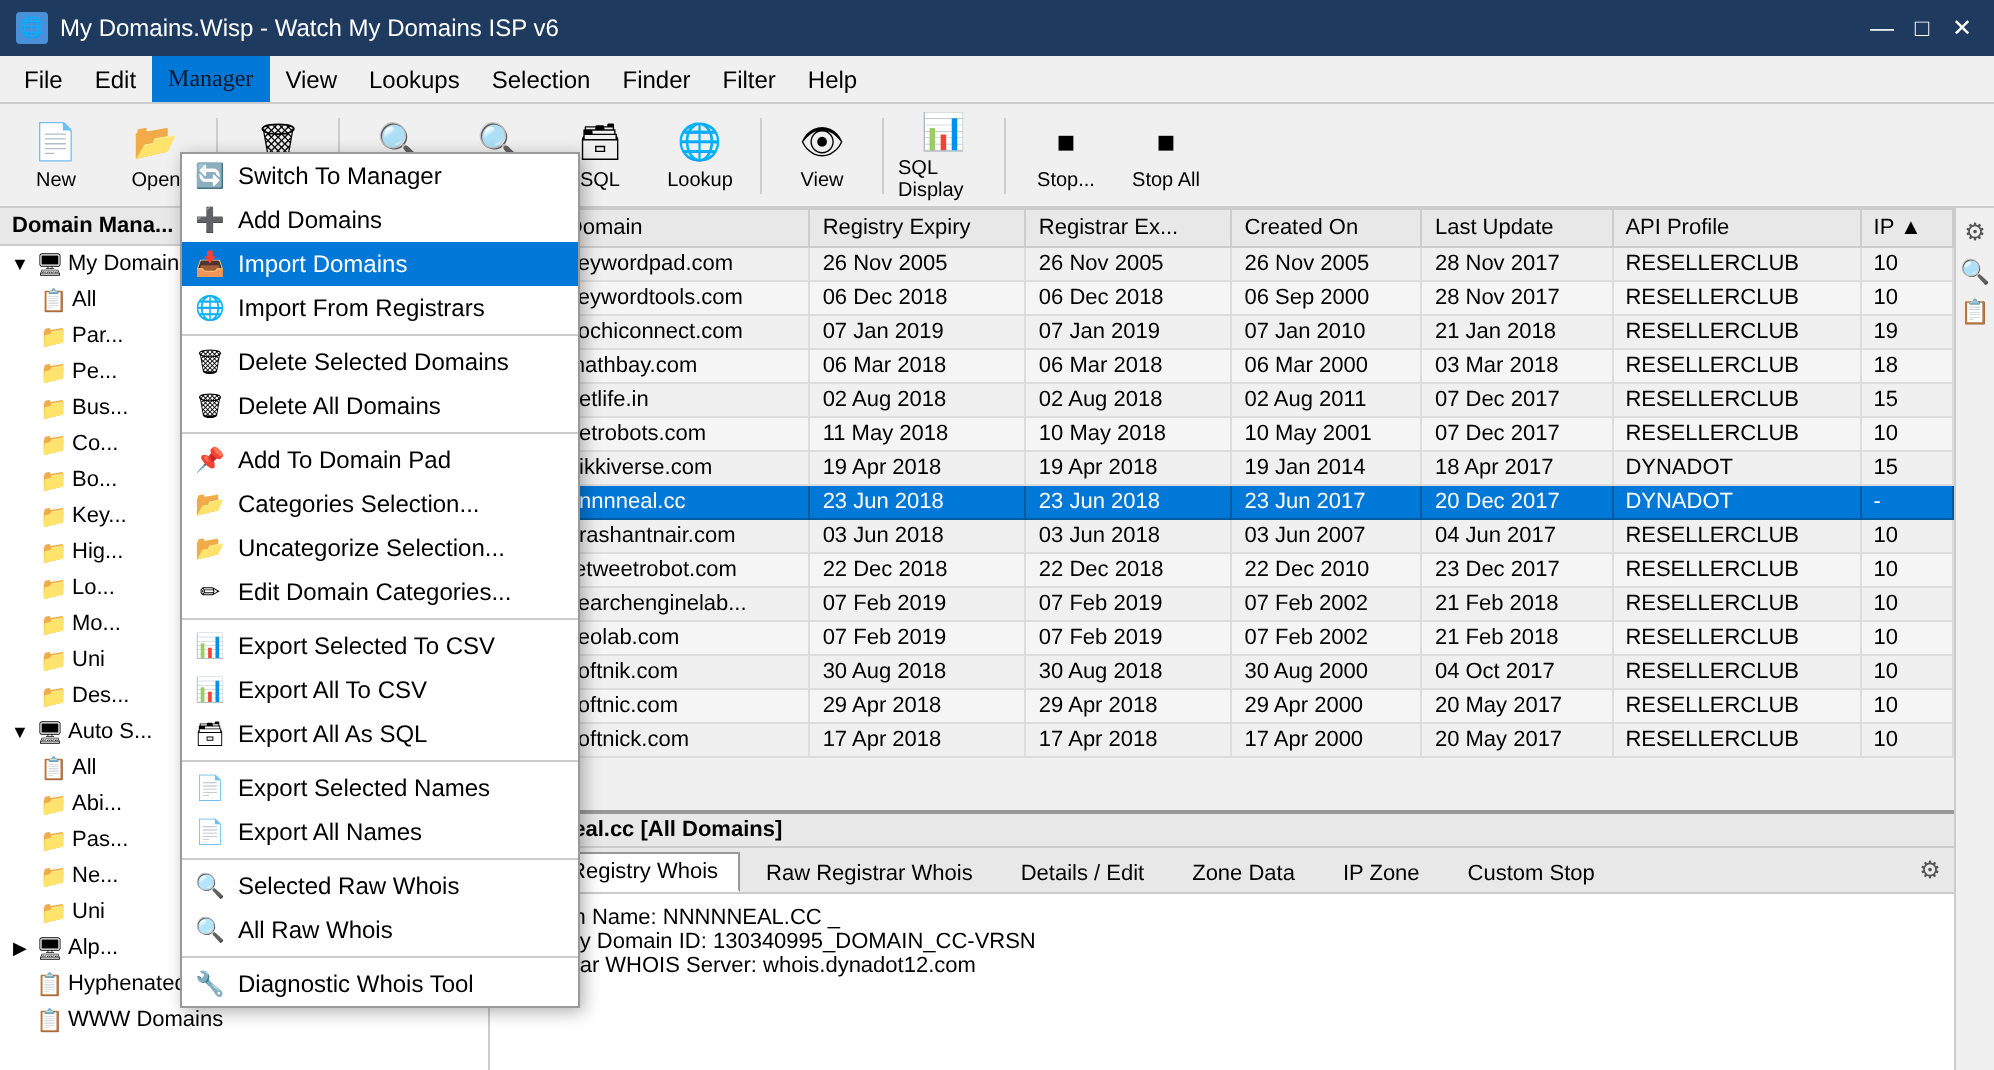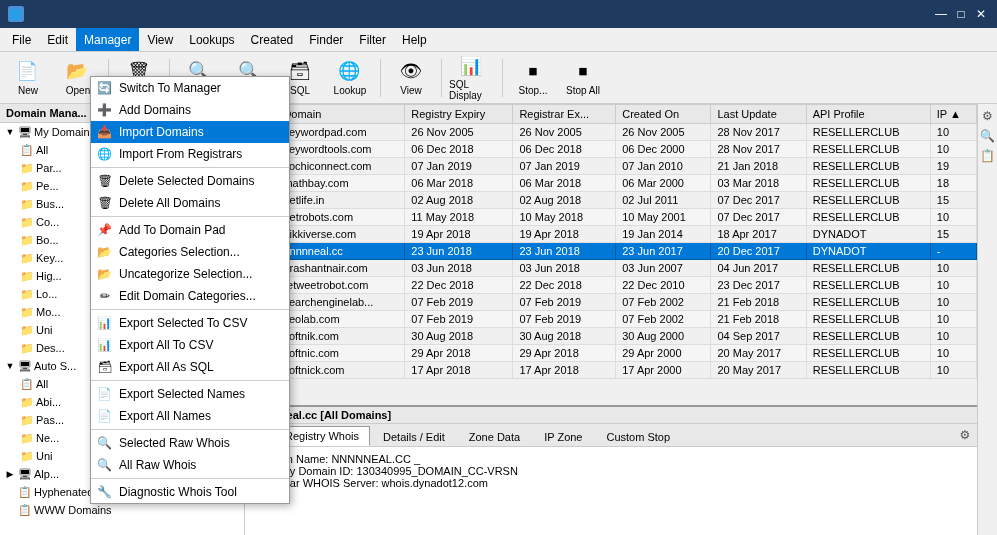--- a/index.html
+++ b/index.html
@@ -30,21 +30,21 @@
       padding: 0 4px;
     }
     .menu-item {
       padding: 0 8px;
       cursor: pointer;
       height: 100%;
       display: flex;
       align-items: center;
       font-size: 12px;
     }
-    .menu-item:hover, .menu-item.active { background: #0078d7; color: #ffffff; }
+    .menu-item:hover, .menu-item.active { background: #0078d7; color: #0f172a; font-family: Liberation Serif, serif; }
 
     
     .toolbar {
       background: #f0f0f0;
       height: 52px;
       display: flex;
       align-items: center;
       border-bottom: 1px solid #ccc;
       padding: 0 4px;
       gap: 2px;
@@ -221,35 +221,36 @@
       font-size: 11px;
       font-weight: bold;
     }
   </style>
 </head>
 <body>
 
 <div class="titlebar">
   <div class="titlebar-left">
     <div class="titlebar-icon">🌐</div>
+    <span>My Domains.Wisp - Watch My Domains ISP v6</span>
   </div>
   <div class="titlebar-controls">
     <button class="titlebar-btn">—</button>
     <button class="titlebar-btn">□</button>
     <button class="titlebar-btn">✕</button>
   </div>
 </div>
 
 <div class="menubar">
   <div class="menu-item">File</div>
   <div class="menu-item">Edit</div>
   <div class="menu-item active">Manager</div>
   <div class="menu-item">View</div>
   <div class="menu-item">Lookups</div>
-  <div class="menu-item">Created</div>
+  <div class="menu-item">Selection</div>
   <div class="menu-item">Finder</div>
   <div class="menu-item">Filter</div>
   <div class="menu-item">Help</div>
 </div>
 
 <div class="toolbar">
   <div class="toolbar-btn">
     <div class="toolbar-icon">📄</div>
     <span>New</span>
   </div>
@@ -424,21 +425,21 @@
               <td>26 Nov 2005</td>
               <td>28 Nov 2017</td>
               <td>RESELLERCLUB</td>
               <td>10</td>
             </tr>
             <tr>
               <td>23</td>
               <td>keywordtools.com</td>
               <td>06 Dec 2018</td>
               <td>06 Dec 2018</td>
-              <td>06 Dec 2000</td>
+              <td>06 Sep 2000</td>
               <td>28 Nov 2017</td>
               <td>RESELLERCLUB</td>
               <td>10</td>
             </tr>
             <tr>
               <td>24</td>
               <td>kochiconnect.com</td>
               <td>07 Jan 2019</td>
               <td>07 Jan 2019</td>
               <td>07 Jan 2010</td>
@@ -454,21 +455,21 @@
               <td>06 Mar 2000</td>
               <td>03 Mar 2018</td>
               <td>RESELLERCLUB</td>
               <td>18</td>
             </tr>
             <tr>
               <td>26</td>
               <td>netlife.in</td>
               <td>02 Aug 2018</td>
               <td>02 Aug 2018</td>
-              <td>02 Jul 2011</td>
+              <td>02 Aug 2011</td>
               <td>07 Dec 2017</td>
               <td>RESELLERCLUB</td>
               <td>15</td>
             </tr>
             <tr>
               <td>27</td>
               <td>netrobots.com</td>
               <td>11 May 2018</td>
               <td>10 May 2018</td>
               <td>10 May 2001</td>
@@ -535,21 +536,21 @@
               <td>21 Feb 2018</td>
               <td>RESELLERCLUB</td>
               <td>10</td>
             </tr>
             <tr>
               <td>34</td>
               <td>softnik.com</td>
               <td>30 Aug 2018</td>
               <td>30 Aug 2018</td>
               <td>30 Aug 2000</td>
-              <td>04 Sep 2017</td>
+              <td>04 Oct 2017</td>
               <td>RESELLERCLUB</td>
               <td>10</td>
             </tr>
             <tr>
               <td>35</td>
               <td>softnic.com</td>
               <td>29 Apr 2018</td>
               <td>29 Apr 2018</td>
               <td>29 Apr 2000</td>
               <td>20 May 2017</td>
@@ -567,20 +568,21 @@
               <td>10</td>
             </tr>
           </tbody>
       </table>
     </div>
 
     <div class="bottom-panel">
       <div class="domain-label">nnnnneal.cc [All Domains]</div>
       <div class="bottom-tabs">
         <div class="bottom-tab active">Raw Registry Whois</div>
+        <div class="bottom-tab">Raw Registrar Whois</div>
         <div class="bottom-tab">Details / Edit</div>
         <div class="bottom-tab">Zone Data</div>
         <div class="bottom-tab">IP Zone</div>
         <div class="bottom-tab">Custom Stop</div>
         <div style="flex:1"></div>
         <div class="right-icon">⚙</div>
       </div>
       <div class="bottom-content">
         <div>Domain Name: NNNNNEAL.CC  _</div>
         <div>Registry Domain ID: 130340995_DOMAIN_CC-VRSN</div>

